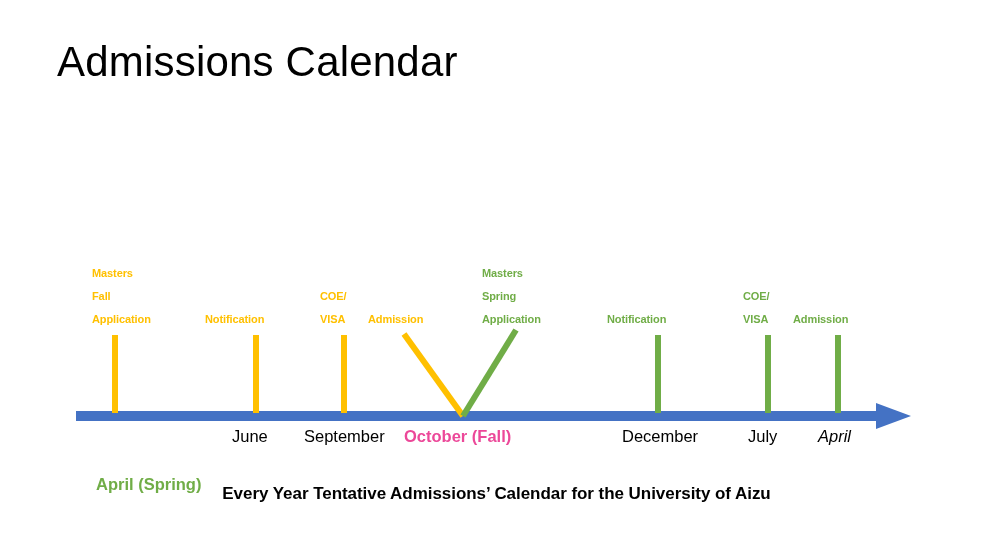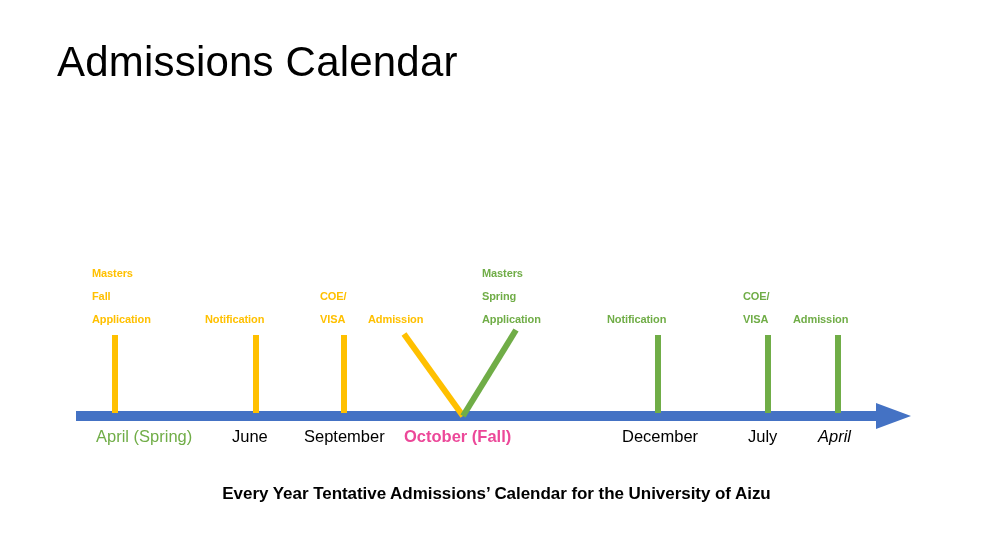--- a/index.html
+++ b/index.html
@@ -93,21 +93,21 @@
 
   
   .month-label {
     position: absolute;
     font-size: 16.5px;
     white-space: nowrap;
     top: 427px;
   }
   .month-label.plain { color: #000000; font-weight: 400; }
   .month-label.orange { color: #ec4899; font-weight: bold; }
-  .month-label.green  { color: #70AD47; font-weight: normal; }
+  .month-label.green  { color: #70AD47; font-weight: bold; margin-top: 48px; }
 
   
   #caption {
     position: absolute;
     left: 0;
     top: 484px;
     width: 993px;
     text-align: center;
     font-size: 17px;
     font-weight: bold;

